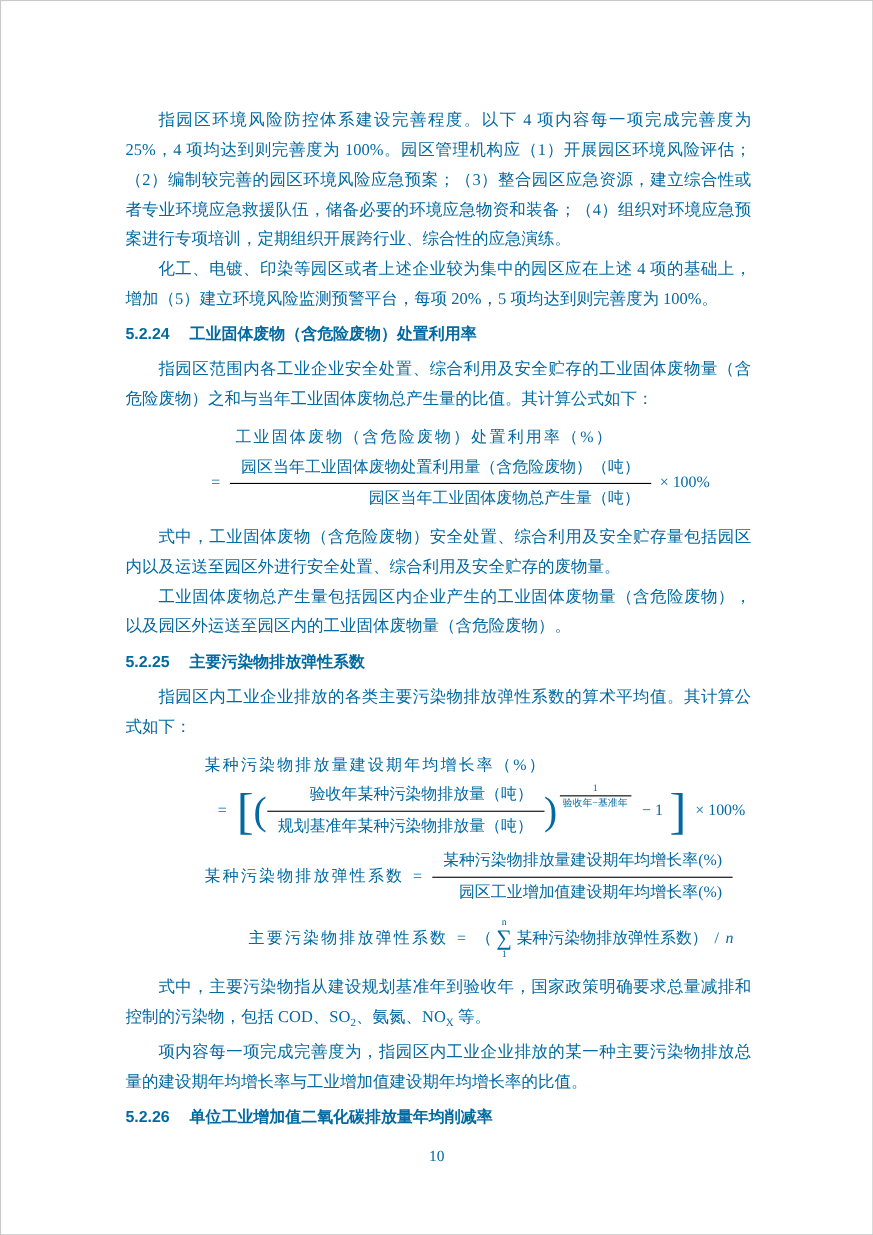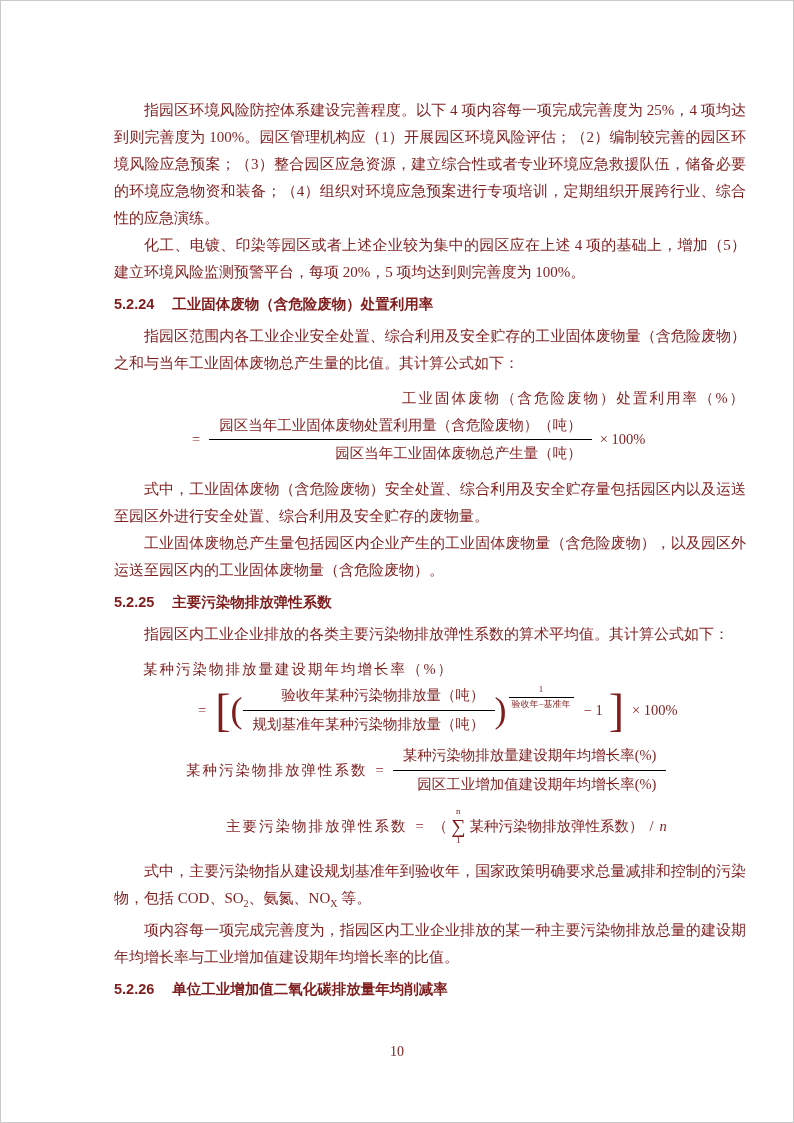--- a/index.html
+++ b/index.html
@@ -3,24 +3,24 @@
 <meta charset="utf-8">
 <style>
   * { box-sizing: border-box; }
   html, body { margin: 0; padding: 0; background: #ffffff; }
   .page {
     width: 794px;
     height: 1123px;
     margin: 0 auto;
     background: #ffffff;
     border: 1px solid #c9c9c9;
-    padding: 96px 47px 0 113px;
+    padding: 96px 110px 0 113px;
     font-family: "Liberation Serif", "DejaVu Serif", serif;
     font-size: 15px;
-    color: #7f1d1d;
+    color: #0369a1;
     position: relative;
     overflow: hidden;
   }
   p.body-para {
     margin: 0;
     line-height: 27px;
     text-align: justify;
     text-indent: 2em;
   }
   .heading {
@@ -36,24 +36,24 @@
   .formula { margin: 12px 0; line-height: 1.35; font-size: 14.5px; }
   .f-label { letter-spacing: 2px; margin-bottom: 7px; }
   .f-row { display: flex; align-items: center; }
   .eq { margin-right: 9px; flex: none; }
   .frac { display: inline-flex; flex-direction: column; text-align: right; flex: none; }
   .frac .num { border-bottom: 1px solid #000; padding: 0 10px 4px 10px; }
   .frac .den { padding: 4px 10px 0 10px; }
   .times { margin-left: 8px; flex: none; white-space: nowrap; }
   .spaced { letter-spacing: 2px; }
 
-  .f1-label { margin-left: 100px; text-align: right; }
+  .f1-label { margin-left: 100px; }
   .f1-row   { margin-left: 78px; }
 
-  .f2-label { margin-left: 29px; }
+  .f2-label { margin-left: 72px; }
   .f2-row   { margin-left: 84px; }
   .br { font-size: 46px; font-weight: 300; line-height: 0.85; flex: none; }
   .pr { font-size: 36px; font-weight: 300; line-height: 0.85; flex: none; }
   .exp { position: relative; top: -16px; margin: 0 4px 0 2px; flex: none; }
   .expfrac { display: inline-flex; flex-direction: column; text-align: center; font-size: 9px; line-height: 1.3; }
   .expfrac .enum { border-bottom: 1px solid #000; padding: 0 3px 1px 3px; }
   .expfrac .eden { padding: 1px 3px 0 3px; }
   .minus-one { margin: 0 6px; flex: none; white-space: nowrap; }
 
   .f3-row { margin-left: 72px; }

